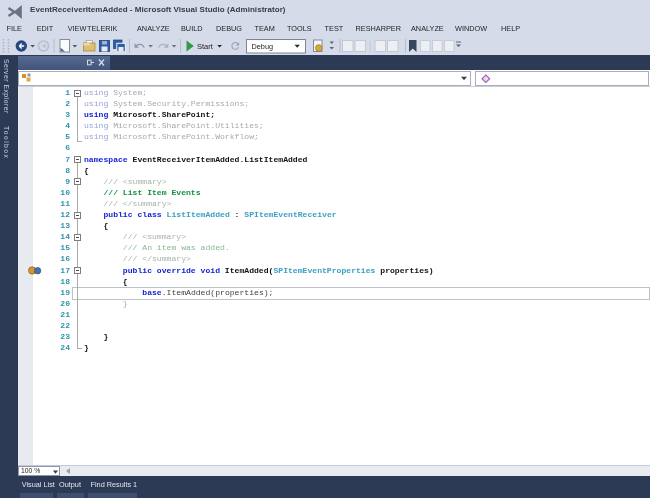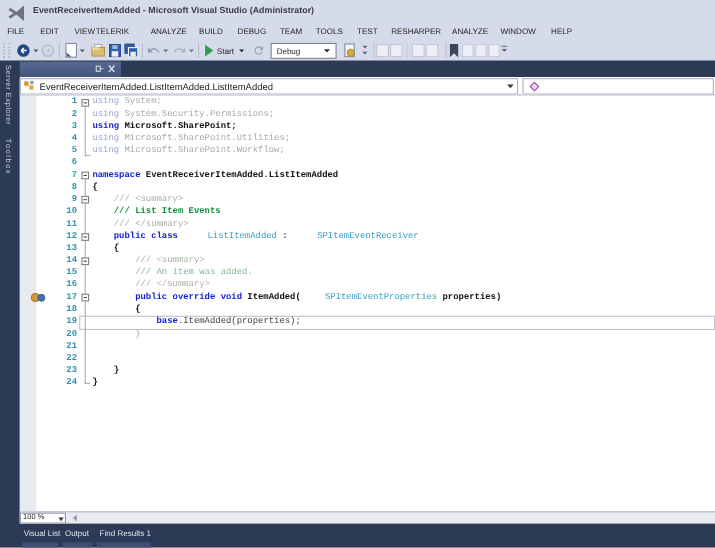--- a/index.html
+++ b/index.html
@@ -9,21 +9,21 @@
 #navrow{left:18px;top:70px;width:632px;height:16px;background:#fff;}
 .combo{position:absolute;background:#fff;border:1px solid #a9aebb;box-sizing:border-box;}
 #editor{left:18px;top:86px;width:632px;height:379px;background:#fff;}
 #lnums{left:44px;top:87px;width:26px;text-align:right;font-family:"Liberation Mono",monospace;font-size:8.1px;line-height:11.1px;color:#2e93b0;margin:0;font-weight:bold;}
 #code{left:84px;top:87px;font-family:"Liberation Mono",monospace;font-size:8.1px;line-height:11.1px;color:#1a1a1a;margin:0;}
 pre{margin:0;}
 .kd{color:#98a2d8;}
 .cd{color:#a7a9ad;}
 .k{color:#0f1fd6;font-weight:bold;}
 .b{color:#121212;font-weight:bold;}
-.t{color:#3aa0c2;font-weight:normal;margin-left:22px;}
+.t{color:#3aa0c2;font-weight:bold;}
 .gp{color:#a6b3a6;}
 .g{color:#13913f;font-weight:bold;}
 .gd{color:#87b795;text-align:right;}
 .p{color:#404040;}
 .fold{position:absolute;left:74px;width:7px;height:7px;box-sizing:border-box;border:1px solid #7e7e7e;background-color:#fff;background-image:linear-gradient(#4a4a4a,#4a4a4a);background-size:3px 1px;background-position:center;background-repeat:no-repeat;}
 .guide{position:absolute;left:77px;width:4px;border-left:1px solid #ababab;border-bottom:1px solid #ababab;}
 .vtext{position:absolute;writing-mode:vertical-rl;font-size:6.8px;color:#c8cfdc;letter-spacing:0.5px;}
 .btab{position:absolute;top:493px;height:5px;background:#3d4e6f;}
 .blbl{position:absolute;top:480px;font-size:7.3px;color:#dfe5ee;}
 </style></head><body>
@@ -130,21 +130,20 @@
 </svg>
 
 <div class="abs" id="navrow"></div>
 <div class="combo" style="left:18px;top:70.5px;width:453px;height:15px;"></div>
 <div class="combo" style="left:475px;top:70.5px;width:174px;height:15px;"></div>
 <svg class="abs" style="left:21px;top:73px" width="14" height="11" viewBox="0 0 14 11">
   <rect x="1" y="1" width="4" height="4" fill="#d98f2e"></rect>
   <rect x="5.5" y="4.5" width="4" height="4" fill="#e3a93f"></rect>
   <rect x="6.5" y="0.5" width="3" height="3" fill="#8d99ac"></rect>
 </svg>
-<div class="abs" style="left:36px;top:73.5px;font-size:8.6px;color:#1e1e1e;">EventReceiverItemAdded.ListItemAdded.ListItemAdded</div>
 <svg class="abs" style="left:460px;top:75.5px" width="8" height="5" viewBox="0 0 8 5">
       <polygon points="1,0.8 7,0.8 4,4.2" fill="#3c3c44"></polygon>
     </svg>
 <svg class="abs" style="left:480px;top:73.5px" width="11" height="10" viewBox="0 0 11 10">
   <rect x="3" y="1.8" width="5.4" height="5.4" fill="#ead9ee" stroke="#9b59b0" stroke-width="1.1" transform="rotate(45 5.5 4.8)"></rect>
 </svg>
 
 <div class="abs" id="editor"></div>
 
 <div class="abs" style="left:18px;top:86px;width:15px;height:379px;background:#e7eaee;"></div>

